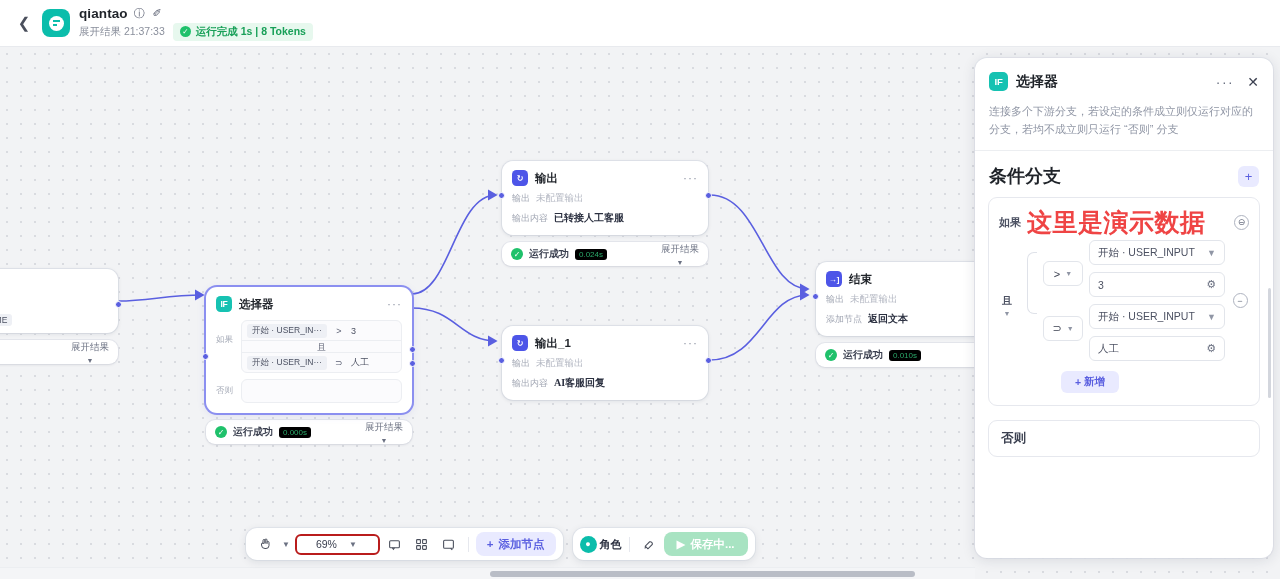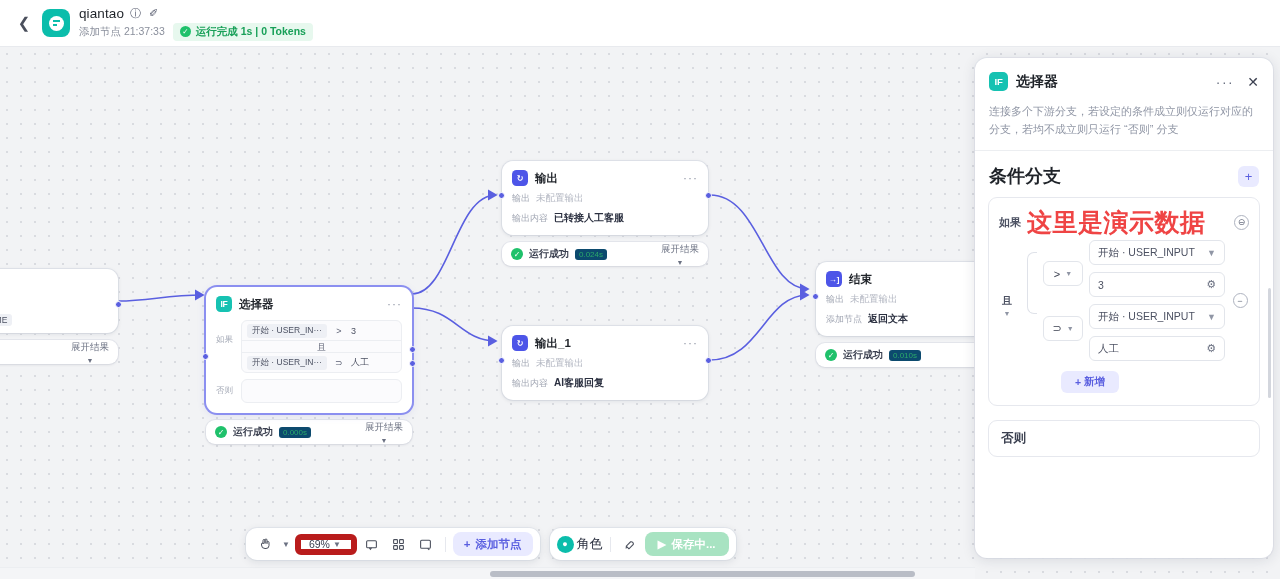--- a/index.html
+++ b/index.html
@@ -34,21 +34,21 @@
   .app-logo .inner::before {
     content: ""; position: absolute; left: 4px; top: 4px;
     width: 7px; height: 2px; background: #0bbdab;
   }
   .app-logo .inner::after {
     content: ""; position: absolute; left: 4px; top: 8px;
     width: 4px; height: 2px; background: #0bbdab;
   }
   .title-block { display: flex; flex-direction: column; gap: 2px; }
   .title-row { display: flex; align-items: center; gap: 5px; }
-  .proj-title { font-size: 13.5px; font-weight: normal; color: #1f2329; letter-spacing: .1px; }
+  .proj-title { font-size: 13.5px; font-weight: bold; color: #1f2329; letter-spacing: .1px; }
   .ic-info, .ic-edit {
     width: 13px; height: 13px; color: #5b6072; display:flex; align-items:center; justify-content:center;
     font-size: 11px; cursor: pointer;
   }
   .meta-row { display: flex; align-items: center; gap: 8px; }
   .autosave { font-size: 10.5px; color: #8a8f9c; }
   .run-pill {
     display: flex; align-items: center; gap: 5px;
     background: #e7f8ee; border-radius: 4px; padding: 2px 7px;
   }
@@ -97,33 +97,33 @@
     display: flex; align-items: center; justify-content: center;
     font-size: 8px; font-weight: bold; color: #fff;
   }
   .ico-if  { background: #16c2b2; font-size: 8.5px; letter-spacing: -.3px; }
   .ico-out { background: #4d55e8; }
   .ico-end { background: #4d55e8; }
   .node-title { font-size: 11.5px; font-weight: bold; color: #1f2329; }
   .node-dots { margin-left: auto; color: #9096a5; font-size: 12px; letter-spacing: 1px; cursor: pointer; line-height: 8px; }
   .kv-row { display: flex; align-items: baseline; gap: 6px; margin-top: 6px; }
   .kv-key { font-size: 9px; color: #a0a5b2; flex: none; }
-  .kv-val { font-size: 9.5px; color: #b3b7c2; }
+  .kv-val { font-size: 9.5px; color: #b3b7c2; font-family: Liberation Serif, serif; }
   .kv-val.dark { color: #2b3040; font-weight: bold; font-size: 10px; }
 
   
   .status-card {
     margin-top: 7px; background: #fff; border-radius: 9px;
     box-shadow: 0 1px 3px rgba(20,25,45,.09), 0 0 0 1px rgba(228,231,237,.9);
     height: 24px; display: flex; align-items: center; padding: 0 9px; gap: 6px;
   }
   .st-ok { width: 12px; height: 12px; border-radius: 50%; background: #1fc16b;
            display:flex; align-items:center; justify-content:center; color:#fff; font-size:8px; flex:none;}
   .st-txt { font-size: 10px; color: #3b4050; font-weight: bold; }
-  .st-dur { font-size: 8px; color: #2ba96a; background: #0c4a6e; border-radius: 3px; padding: 1px 4px; }
+  .st-dur { font-size: 8px; color: #2ba96a; background: #000000; border-radius: 3px; padding: 1px 4px; }
   .st-exp { margin-left: auto; font-size: 9.5px; color: #6b7182; cursor: pointer; display:flex; align-items:center; gap:3px;flex-direction:column;}
   .st-exp .cv { font-size: 7px; }
 
   
   .sel-body { display: flex; gap: 7px; margin-top: 8px; align-items: stretch; }
   .sel-lab { font-size: 8.5px; color: #a8adb9; width: 18px; flex: none; padding-top: 14px; }
   .cond-box { flex: 1; border: 1px solid #eceef2; border-radius: 6px; background: #fbfbfd; overflow: hidden; }
   .cond-line { display: flex; align-items: center; height: 19px; padding: 0 5px; gap: 6px; }
   .cond-tok { background: #eef0f5; border-radius: 3px; padding: 1px 5px; font-size: 8.5px; color: #4c5162;
               max-width: 92px; overflow:hidden; text-overflow: ellipsis; white-space: nowrap; }
@@ -142,32 +142,32 @@
   
   .toolbar-wrap { position: absolute; left: 246px; bottom: 19px; display: flex; gap: 10px; z-index: 30; }
   .tb-group {
     background: #fff; border-radius: 11px; height: 32px;
     box-shadow: 0 2px 8px rgba(20,25,45,.10), 0 0 0 1px rgba(228,231,237,.85);
     display: flex; align-items: center; padding: 0 7px; gap: 3px;
   }
   .tb-ico { width: 24px; height: 24px; display: flex; align-items: center; justify-content: center;
             color: #4a4f5c; cursor: pointer; font-size: 12px; }
   .tb-chev { font-size: 8px; color: #6b7182; cursor: pointer; padding: 0 2px; }
-  .zoom-sel { border: 6px solid #b91c1c; border-radius: 6px; height: 21px; display: flex;
-              align-items: center; padding: 0 8px; gap: 1px; cursor: pointer; }
+  .zoom-sel { border: 2px solid #b91c1c; border-radius: 6px; height: 21px; display: flex;
+              align-items: center; padding: 0 19px; gap: 10px; cursor: pointer; }
   .zoom-sel .z { font-size: 10.5px; color: #3b4050; }
   .tb-div { width: 1px; height: 15px; background: #e6e8ee; margin: 0 4px; }
   .addnode {
     background: #e9eaff; color: #5a5fe0; border-radius: 8px; height: 24px;
     display: flex; align-items: center; gap: 5px; padding: 0 11px; font-size: 11.5px;
     font-weight: bold; cursor: pointer;
   }
   .role-ico { width: 17px; height: 17px; border-radius: 50%; background: #0bbdab;
               display:flex; align-items:center; justify-content:center; color:#fff; font-size:9px; flex:none;}
-  .role-txt { font-size: 13px; font-weight: normal; color: #2b3040; }
+  .role-txt { font-size: 11px; font-weight: bold; color: #2b3040; }
   .save-btn { background: #a8e3c2; color: #ffffff; border-radius: 8px; height: 24px;
               display: flex; align-items: center; gap: 5px; padding: 0 13px;
               font-size: 11.5px; font-weight: bold; cursor: pointer; }
 
   
   .hscroll { position: absolute; left: 0; bottom: 0; width: 975px; height: 12px;
              background: #f4f5f7; border-top: 1px solid #eceef1; }
   .hscroll .thumb { position: absolute; left: 490px; top: 3px; width: 425px; height: 6px;
                     border-radius: 3px; background: #b9bdc6; cursor: pointer; }
 
@@ -255,24 +255,24 @@
       <div class="inner"></div>
     </div>
 
     <div class="title-block">
       <div class="title-row">
         <span class="proj-title">qiantao</span>
         <span class="ic-info">ⓘ</span>
         <span class="ic-edit">✐</span>
       </div>
       <div class="meta-row">
-        <span class="autosave">添加节点 21:37:33</span>
+        <span class="autosave">展开结果 21:37:33</span>
         <span class="run-pill">
           <span class="check-dot">✓</span>
-          <span class="txt">运行完成 1s | 0 Tokens</span>
+          <span class="txt">运行完成 1s | 8 Tokens</span>
         </span>
       </div>
     </div>
 
   </div>
 
   <div class="canvas">
 
     <svg class="edges">
       <defs>

